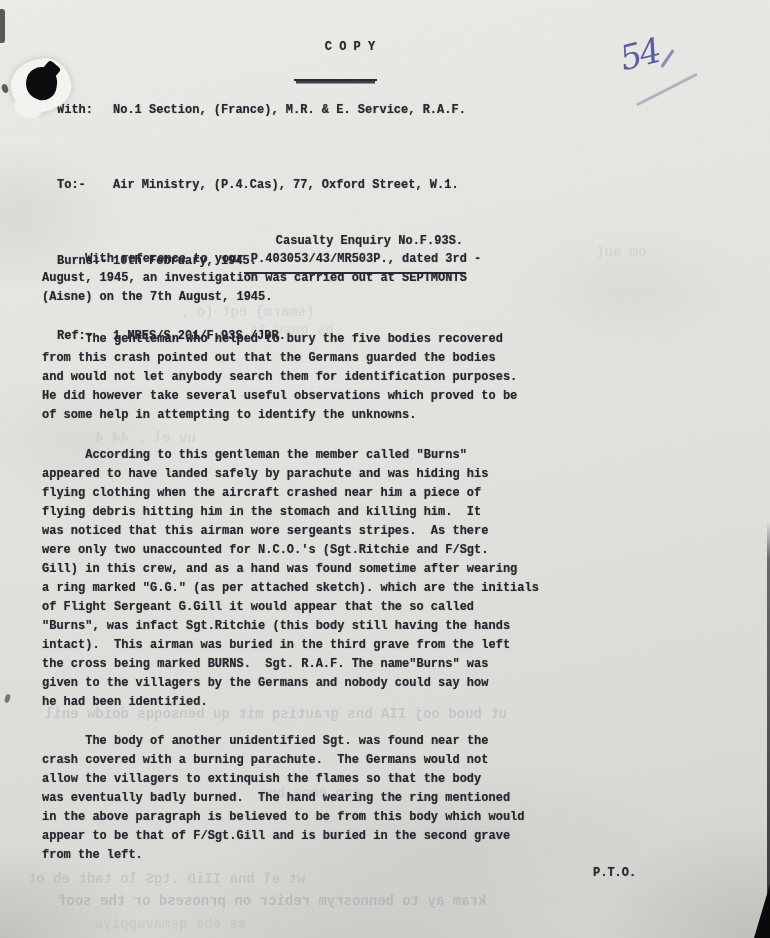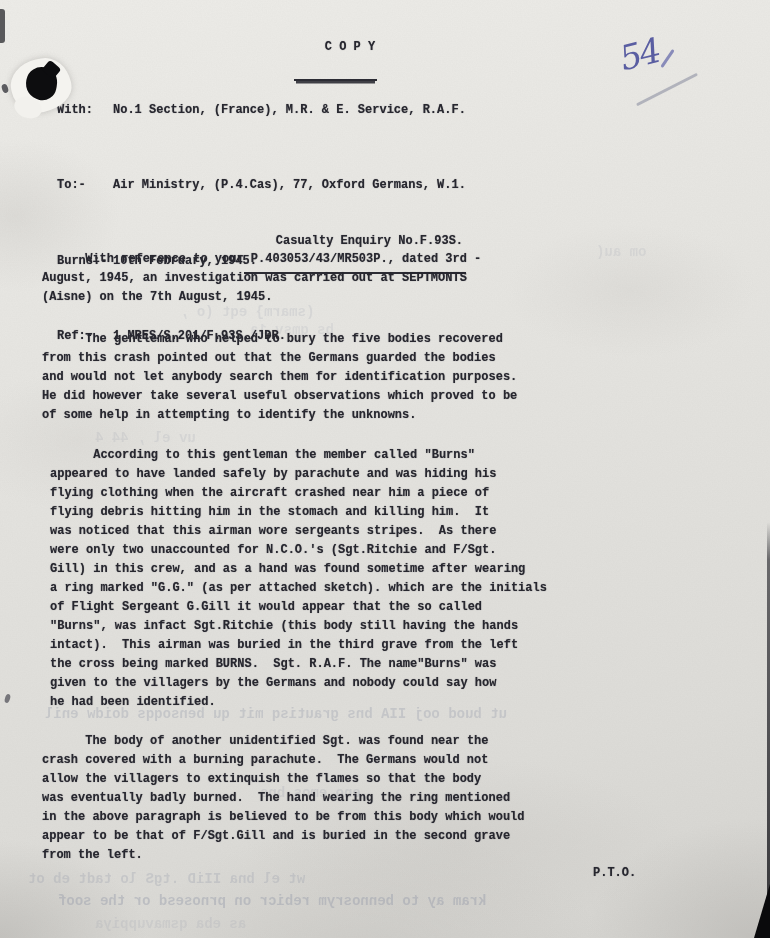--- a/index.html
+++ b/index.html
@@ -41,21 +41,21 @@
   .hlabel{display:inline-block;width:56px;white-space:pre;}
   .hvalue{white-space:pre;}
   .subject{
     left:244px;top:213px;
     padding:0 3px 2px 3px;
     border-bottom:2px solid #2c2c34;
   }
   .para{left:42px;width:690px;}
   .p1{top:250px;}
   .p2{top:330px;}
-  .p3{top:446px;margin-left:8px;}
+  .p3{top:446px;}
   .p4{top:732px;}
   .pto{left:593px;top:864px;}
   .handwritten{
     position:absolute;left:620px;top:34px;
     font-family:"DejaVu Serif",serif;font-style:italic;
     font-size:34px;letter-spacing:-2px;
     color:#3c4194;opacity:.82;
     transform:rotate(-14deg);
   }
   .pen-tail{position:absolute;left:666px;top:48px;width:3px;height:21px;background:#4a4f9e;border-radius:2px;transform:rotate(34deg);opacity:.6;}
@@ -105,21 +105,21 @@
     <span>C O P Y</span>
   </div>
 
   <div class="typed hdr">
     <div class="hrow">
       <span class="hlabel">With:</span>
       <span class="hvalue">No.1 Section, (France), M.R. &amp; E. Service, R.A.F.</span>
     </div>
     <div class="hrow">
       <span class="hlabel">To:-</span>
-      <span class="hvalue">Air Ministry, (P.4.Cas), 77, Oxford Germans, W.1.</span>
+      <span class="hvalue">Air Ministry, (P.4.Cas), 77, Oxford Street, W.1.</span>
     </div>
     <div class="hrow">
       <span class="hlabel">Burns:-</span>
       <span class="hvalue">10th February, 1945.</span>
     </div>
     <div class="hrow">
       <span class="hlabel">Ref:-</span>
       <span class="hvalue">1 MRES/S.201/F.93S./JDR.</span>
     </div>
   </div>

